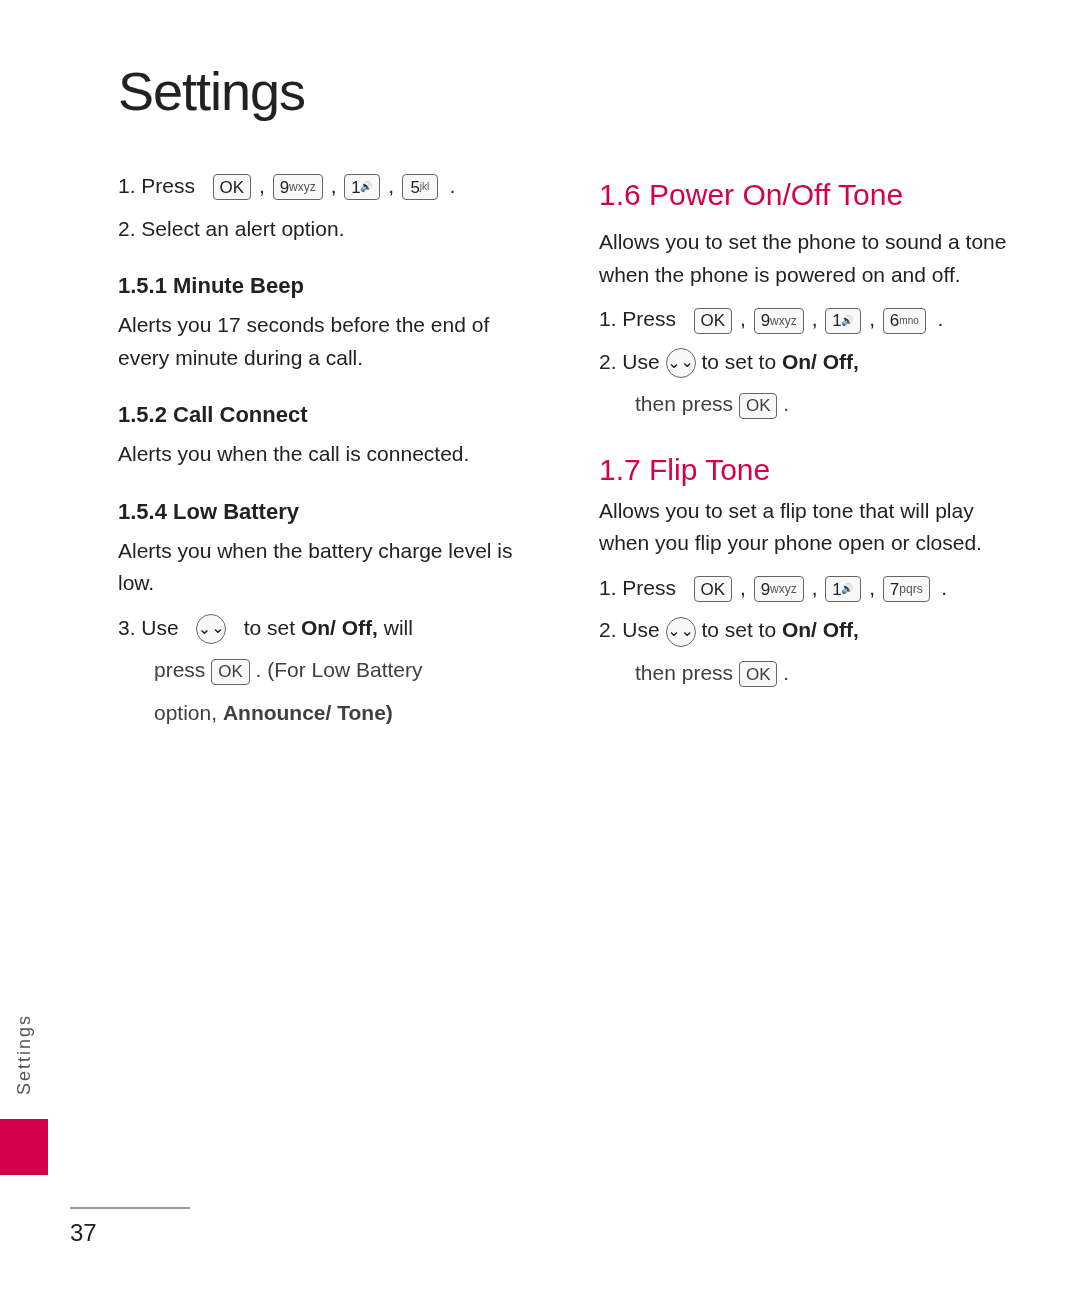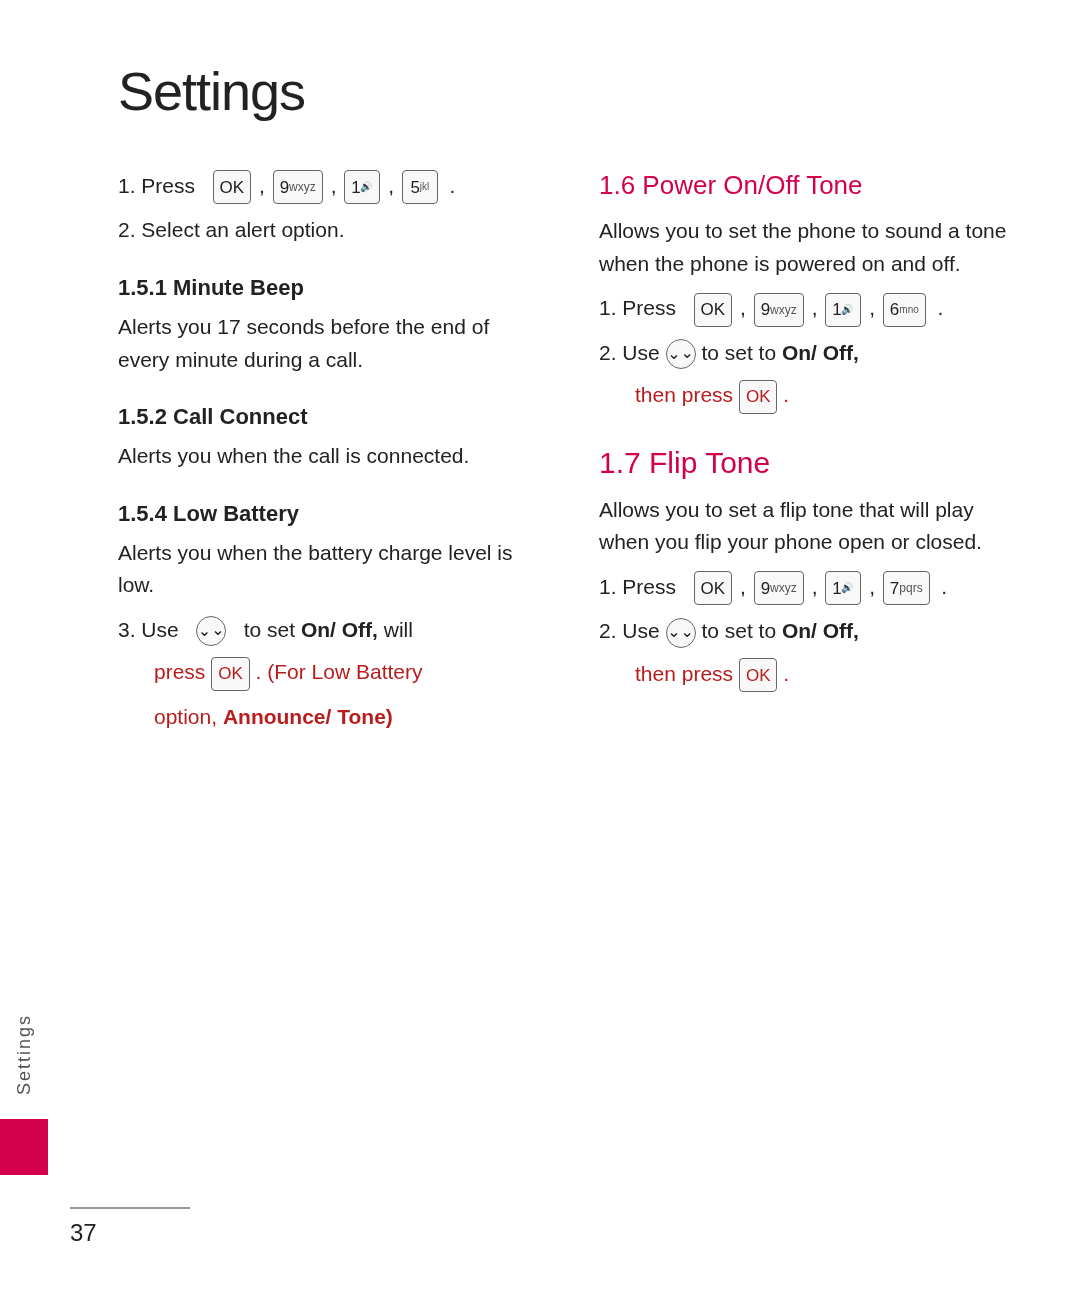--- a/index.html
+++ b/index.html
@@ -83,21 +83,21 @@
     .key-btn {
       display: inline-flex;
       align-items: center;
       justify-content: center;
       border: 1.5px solid #666;
       border-radius: 4px;
       padding: 1px 6px;
       font-size: 17px;
       font-weight: 500;
       min-width: 36px;
-      height: 34px;
+      height: 26px;
       background: #f8f8f8;
       vertical-align: middle;
       line-height: 1;
     }
 
     .key-btn sup {
       font-size: 12px;
       color: #555;
     }
 
@@ -117,49 +117,49 @@
     
     .section-text {
       font-size: 21px;
       color: #222;
       line-height: 1.55;
       margin-bottom: 12px;
     }
 
     
     .heading-pink {
-      font-size: 26px;
+      font-size: 30px;
       font-weight: 400;
       color: #d4004c;
       margin-bottom: 14px;
-      margin-top: 0;
+      margin-top: 8px;
     }
 
     .heading-pink-secondary {
       font-size: 30px;
       font-weight: 400;
       color: #d4004c;
-      margin-bottom: 14px;
+      margin-bottom: 8px;
       margin-top: 32px;
     }
 
     
     .bold { font-weight: 700; }
 
     
     .step-item {
       font-size: 21px;
       color: #222;
       margin-bottom: 10px;
       line-height: 1.55;
     }
 
     .step-indent {
       font-size: 21px;
-      color: #b91c1c;
+      color: #404040;
       margin-bottom: 10px;
       line-height: 1.55;
       padding-left: 36px;
     }
 
     
     .page-footer {
       position: absolute;
       bottom: 48px;
       left: 70px;

